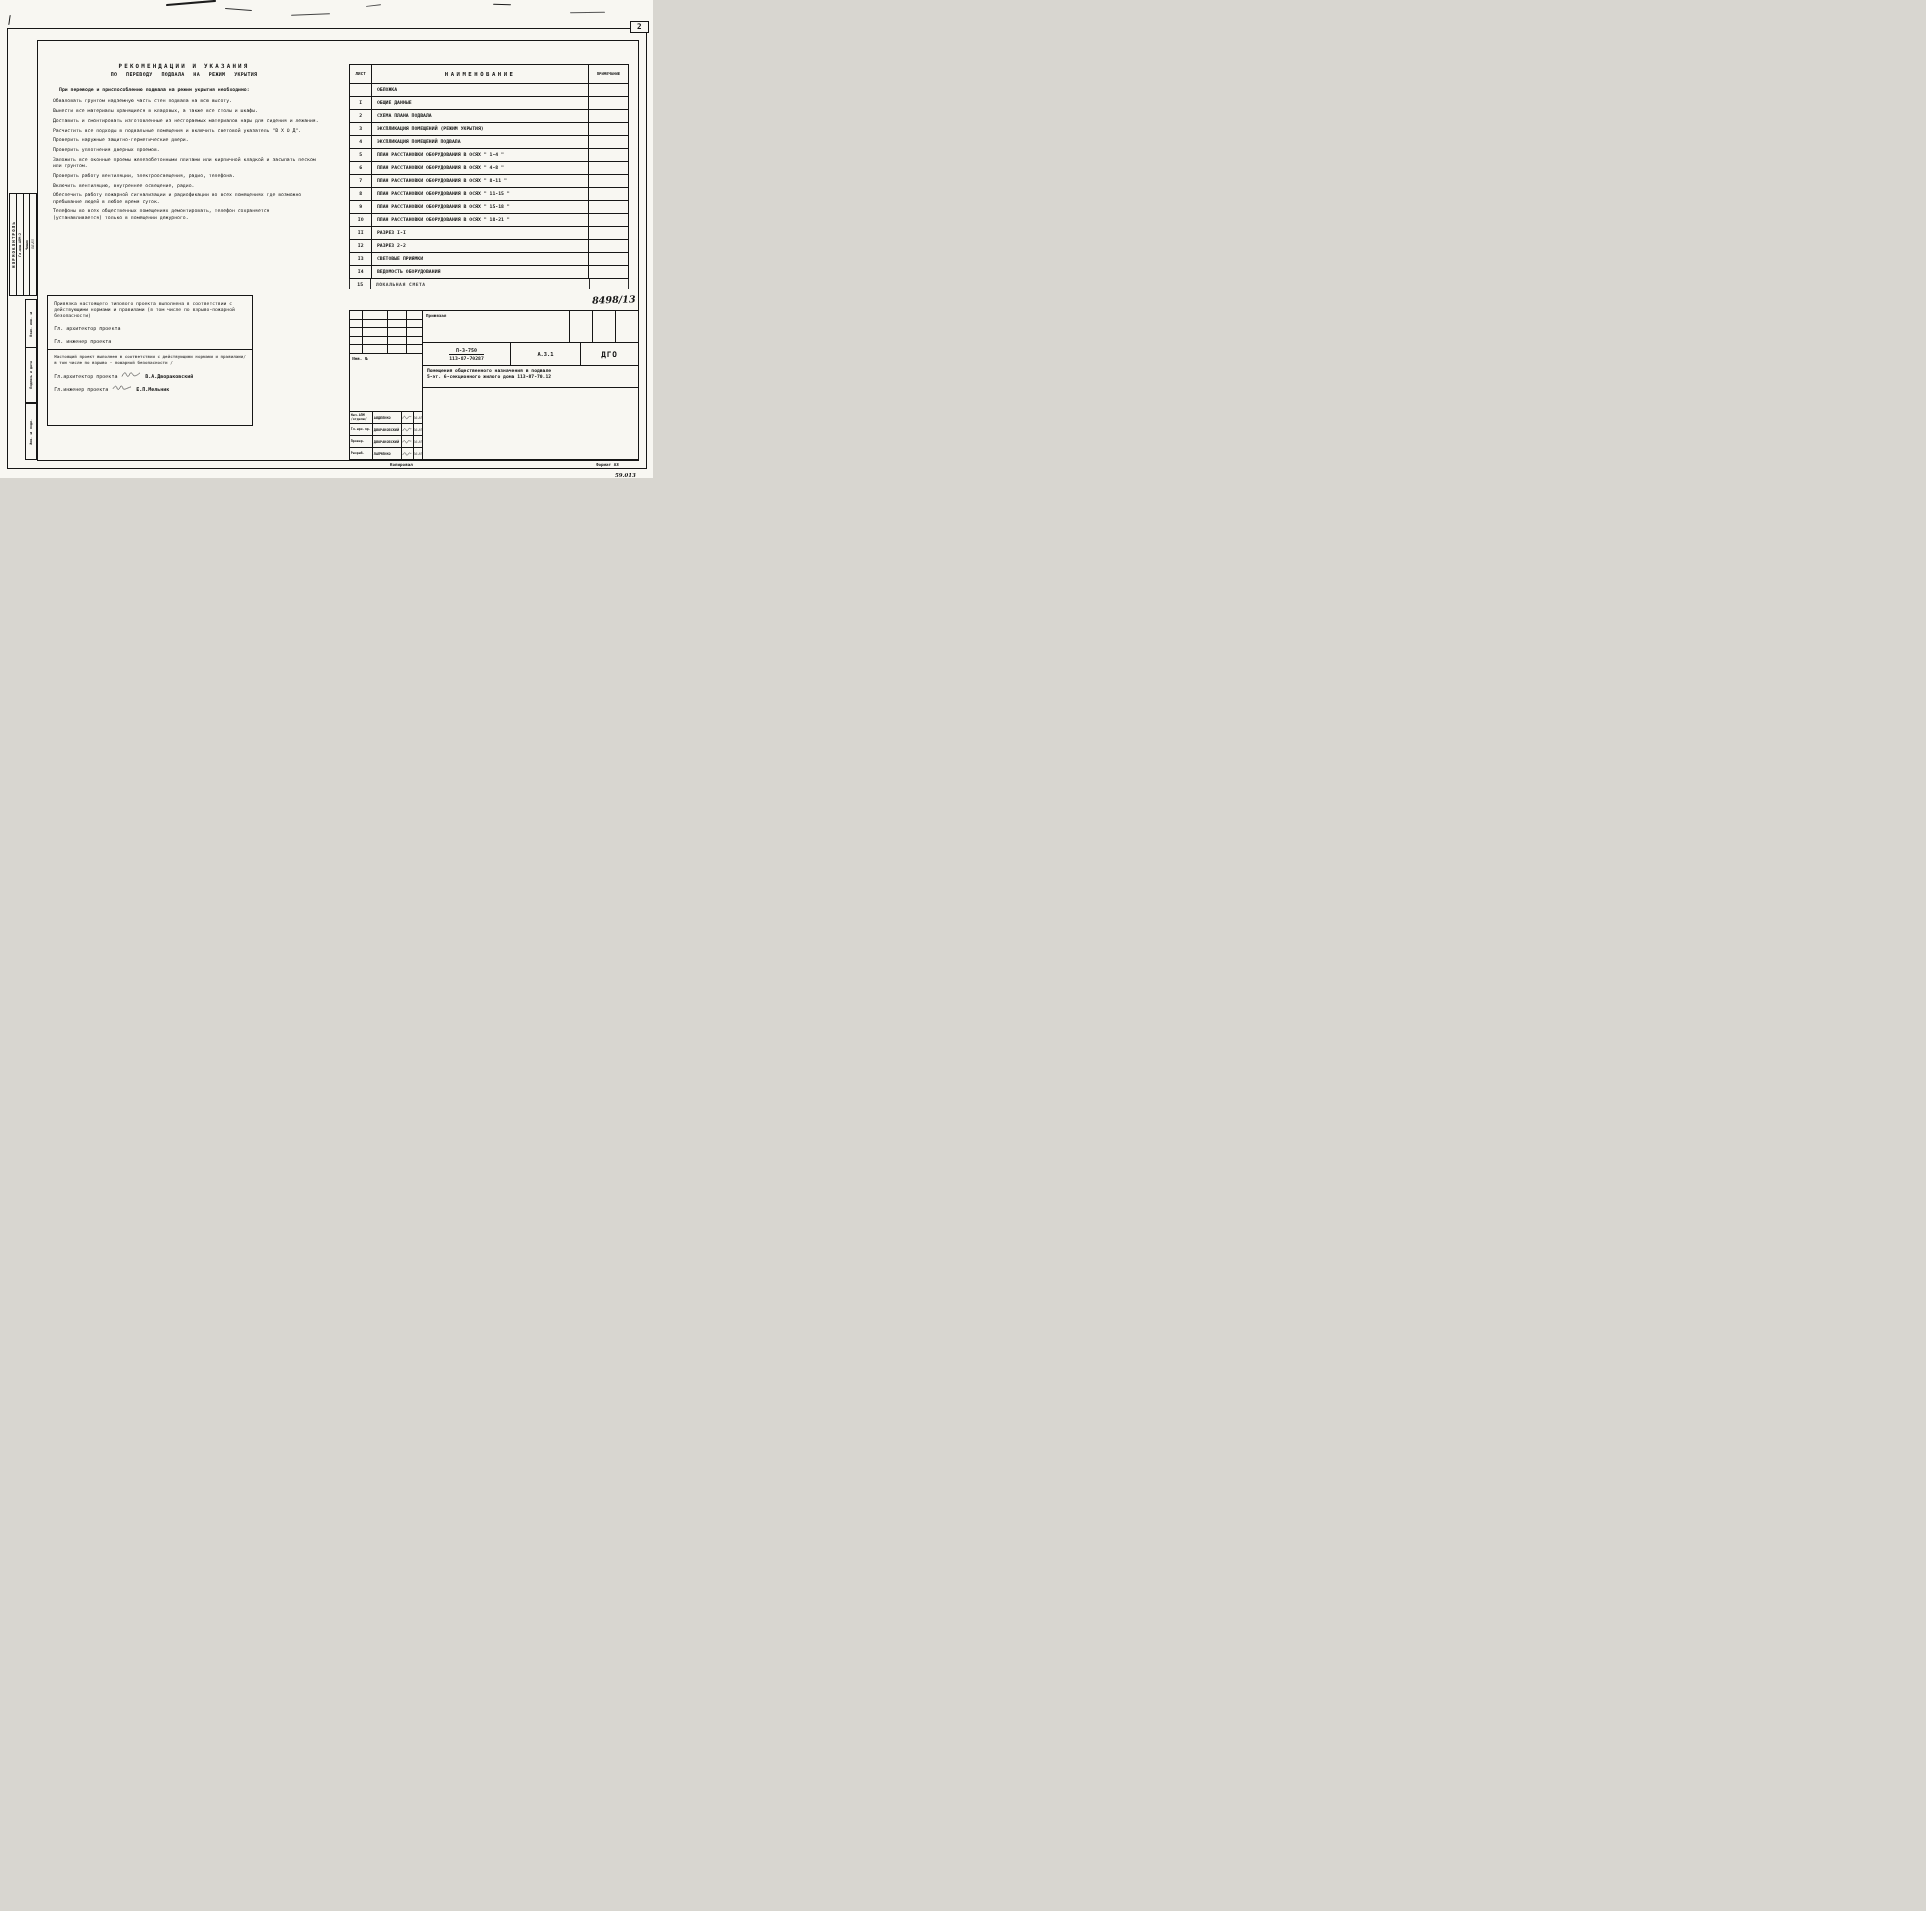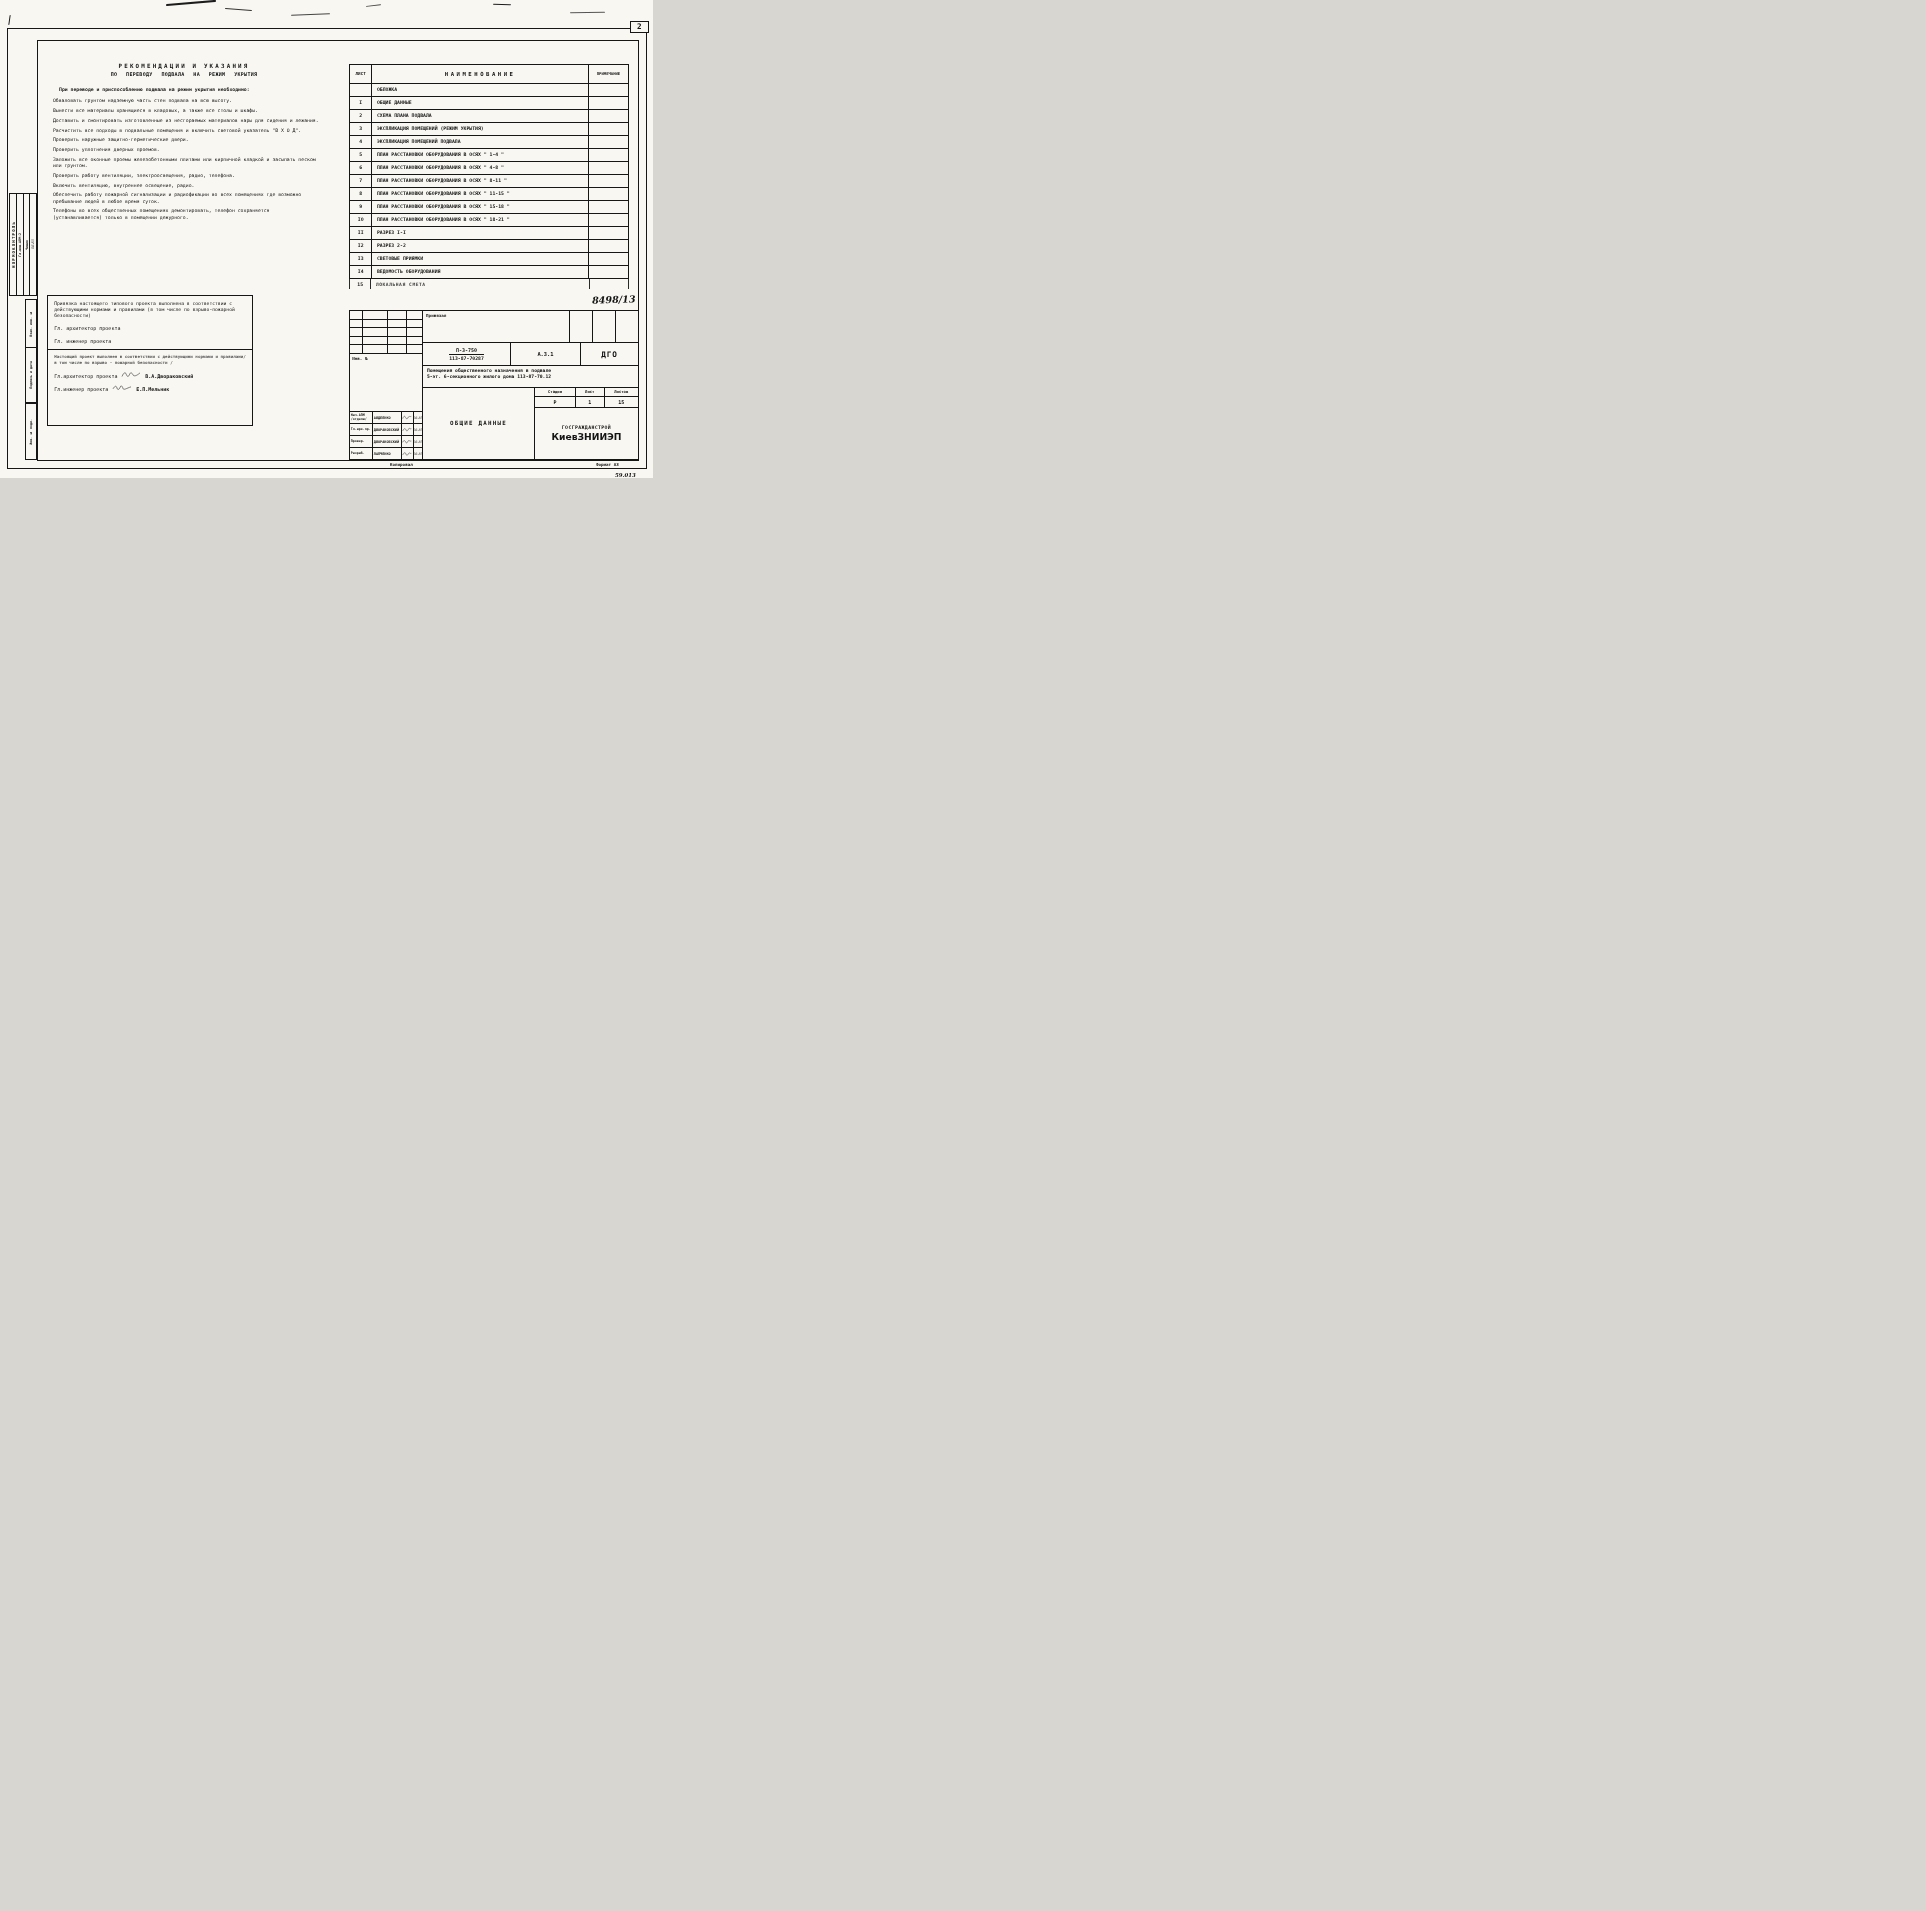--- a/index.html
+++ b/index.html
@@ -379,41 +379,20 @@
           <span class="code-frac">
             <span class="code-top">П-3-750</span>
             <span class="code-bottom">113-87-70287</span>
           </span>
         </div>
         <div class="mid-cell">А.3.1</div>
         <div class="dgo-cell">ДГО</div>
       </div>
       <div class="tb-r3">Помещения общественного назначения в подвале
 5-эт. 6-секционного жилого дома 113-87-70.12</div>
-      <div class="tb-r4">
-        <div class="tb-sheet-title">ОБЩИЕ ДАННЫЕ</div>
-        <div class="tb-r4-right">
-          <div class="stage">
-            <div class="stage-row stage-h">
-              <div class="st1">Стадия</div>
-              <div class="st2">Лист</div>
-              <div class="st3">Листов</div>
-            </div>
-            <div class="stage-row stage-v">
-              <div class="st1">Р</div>
-              <div class="st2">1</div>
-              <div class="st3">15</div>
-            </div>
-          </div>
-          <div class="org">
-            <div class="org1">ГОСГРАЖДАНСТРОЙ</div>
-            <div class="org2">КиевЗНИИЭП</div>
-          </div>
-        </div>
-      </div>
     </div>
   </div>
 
   <div class="footer-copy">Копировал</div>
   <div class="footer-format">Формат А3</div>
   <div class="corner-code hand">59.013</div>
 
 </div>
 
 

